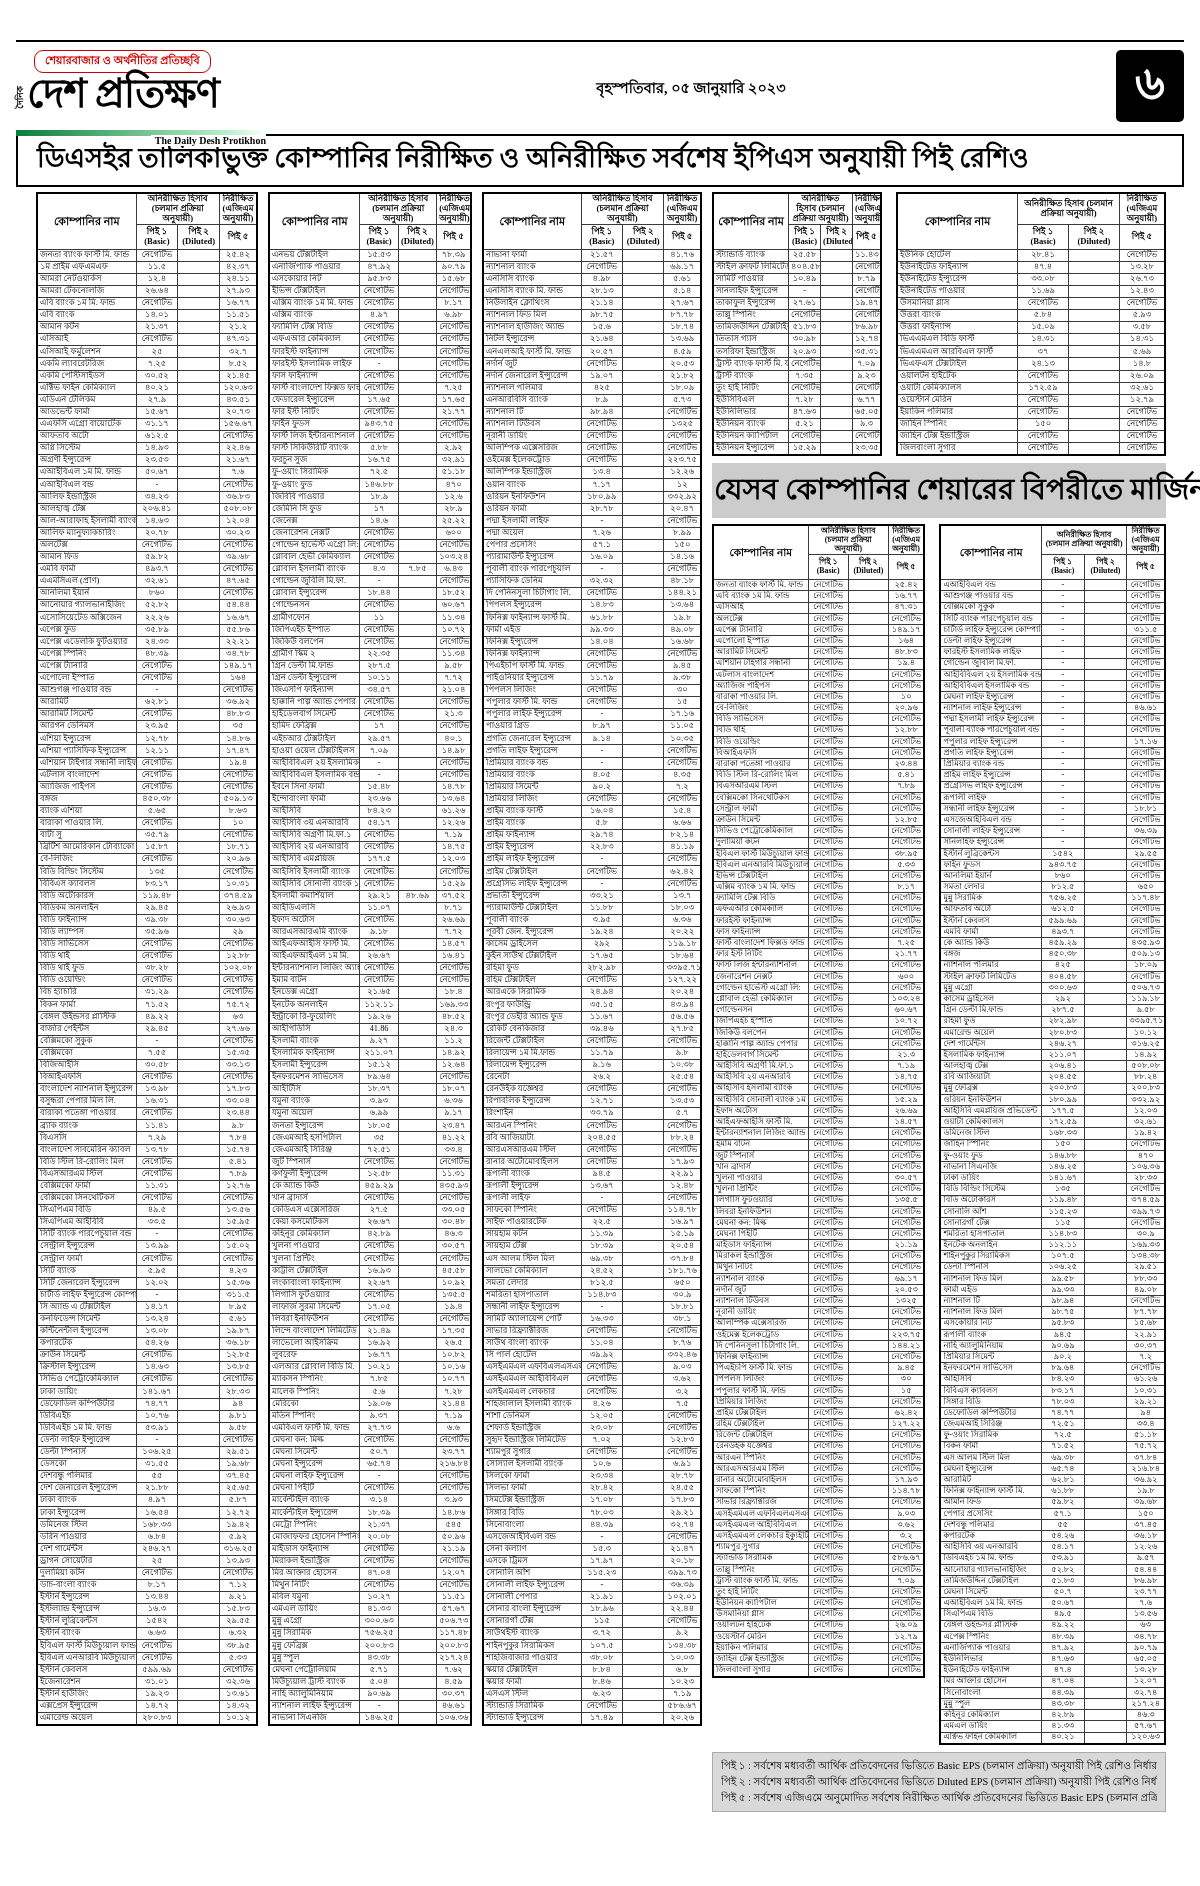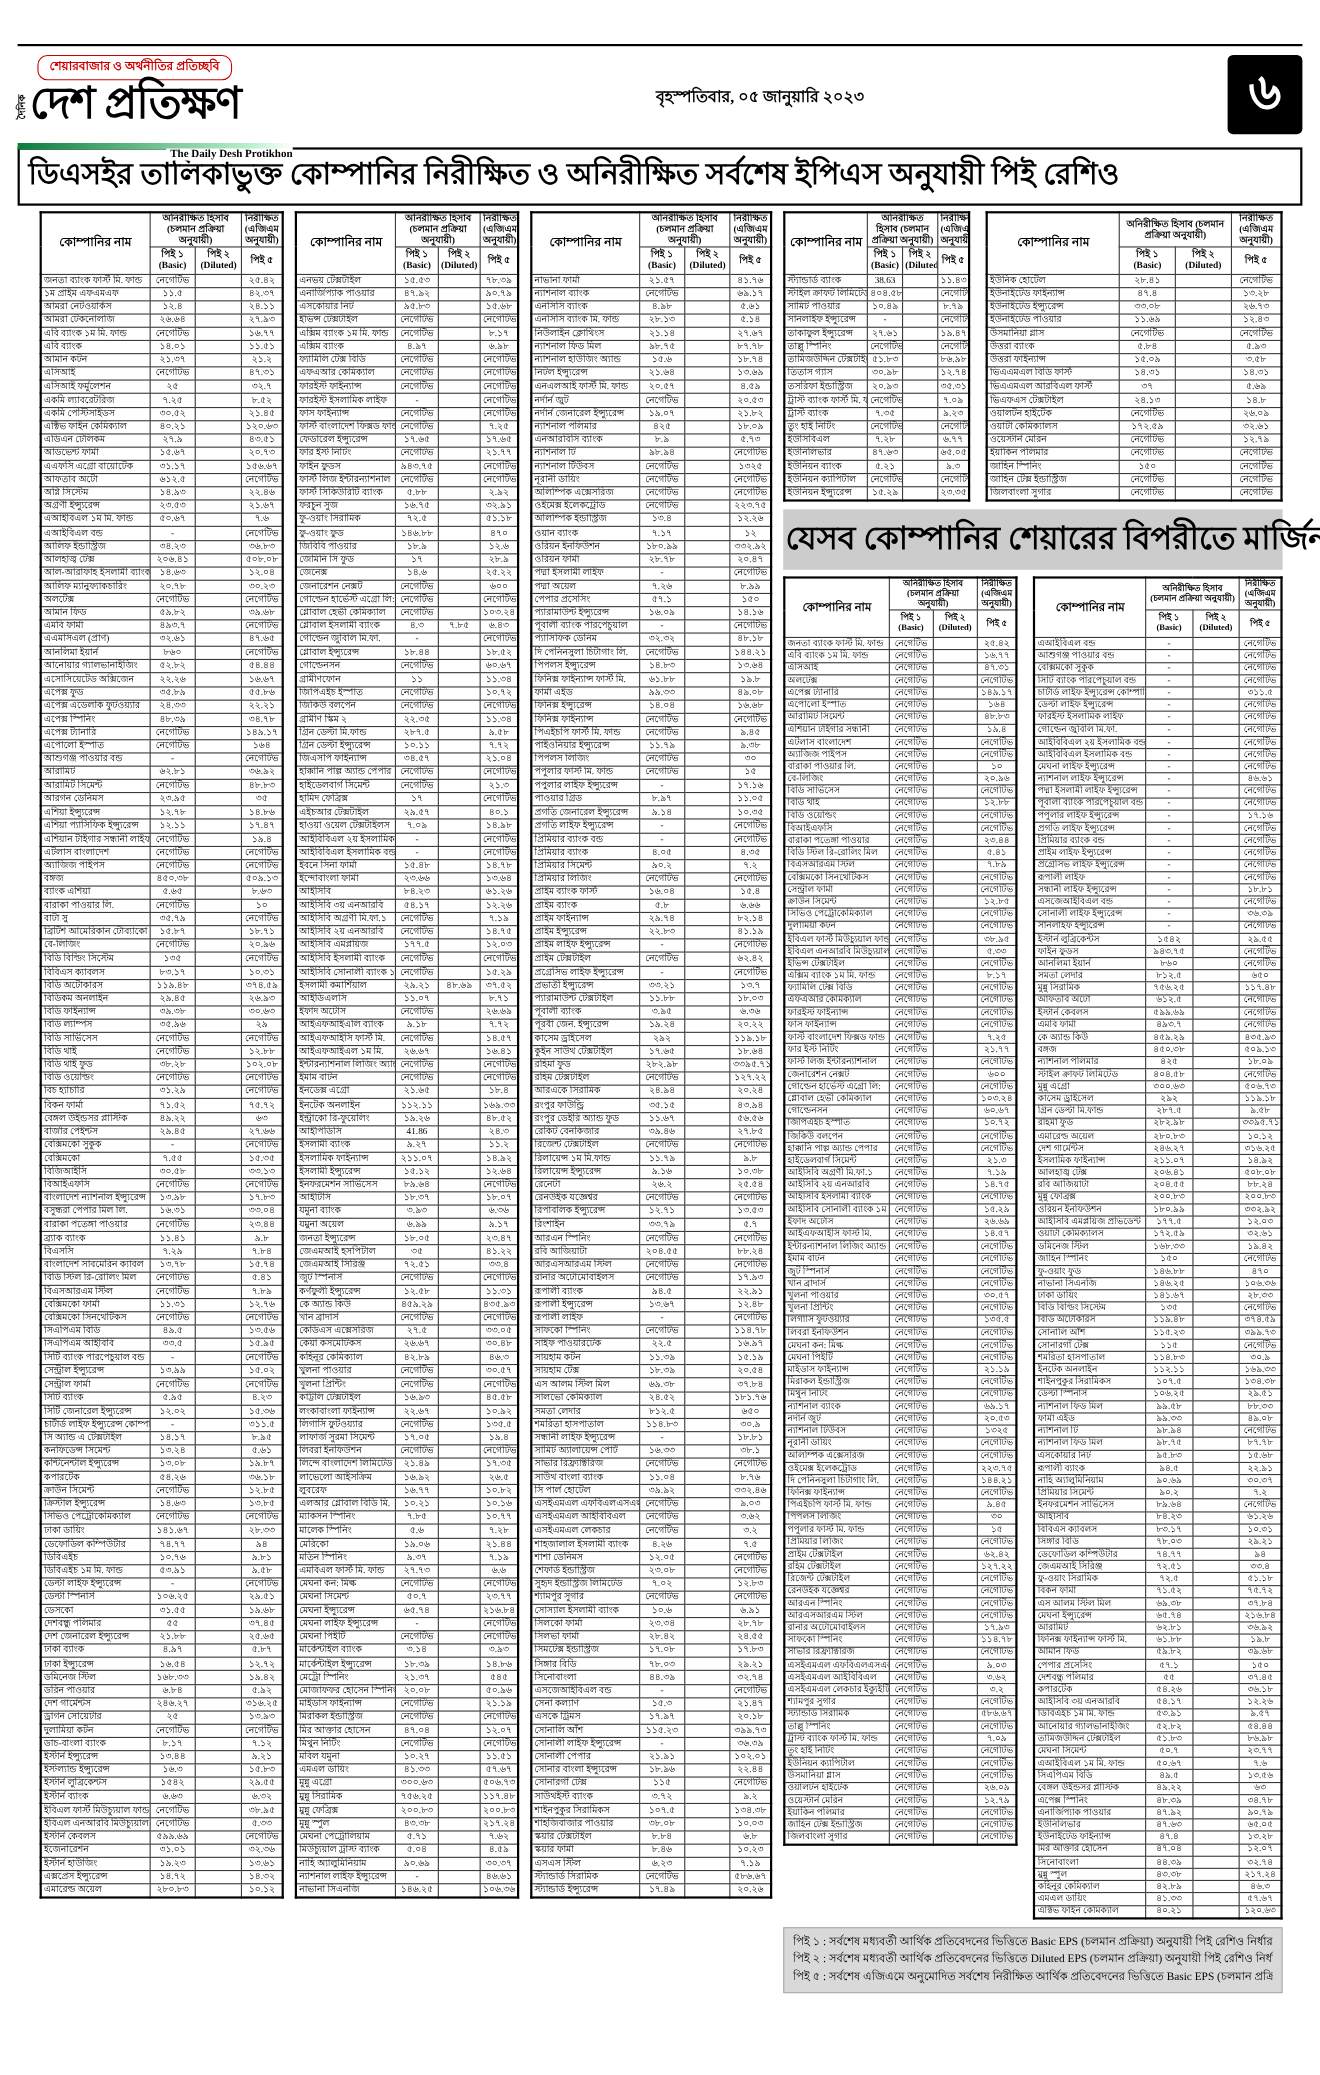--- a/index.html
+++ b/index.html
@@ -17,21 +17,21 @@
   .logo-title{font-size:40px;font-weight:bold;letter-spacing:-1px;line-height:1.05;white-space:nowrap;}
   .logo-under{height:6px;background:linear-gradient(to right,#0a7d3c,#baf0cd 85%,#fff);margin-top:15px;position:relative;}
   .logo-sub{position:absolute;right:0;top:5px;font-size:10px;font-weight:bold;background:#fff;padding-left:4px;white-space:nowrap;}
   .title-box{flex:0 0 580px;background:#c9c9c9;border:1px solid #9a9a9a;height:74px;display:flex;align-items:center;justify-content:center;}
   .title-box span{font-size:37px;font-weight:bold;white-space:nowrap;}
   .date{flex:1;align-self:center;text-align:center;font-size:14.5px;font-weight:bold;white-space:nowrap;}
   .pagebox{width:68px;height:72px;background:#000;color:#fff;border-radius:5px;
            display:flex;align-items:center;justify-content:center;font-size:46px;font-weight:bold;}
 
   
-  .subtitle{margin:6px 16px 0 16px;border:2.5px solid #000;padding:1px 6px 3px 8px;}
+  .subtitle{margin:6px 16px 0 16px;border:2.5px solid #000;padding:1px 6px 3px 19px;}
   .subtitle span{font-size:27px;font-weight:bold;white-space:nowrap;}
 
   
   main{display:flex;gap:10px;margin:5px 34px 0 36px;align-items:flex-start;}
   .colA{flex:0 0 222px;} .colB{flex:0 0 204px;} .colC{flex:0 0 220px;}
   .colD{flex:1;min-width:0;}
   .toptables{display:flex;gap:14px;align-items:flex-start;}
   .t4{flex:0 0 170px;} .t5{flex:1;}
 
   table.pe{border-collapse:collapse;width:100%;table-layout:fixed;border:2px solid #000;}
@@ -1191,21 +1191,21 @@
               <td class="num"></td>
               <td class="num">৮.৭১</td>
             </tr>
             <tr>
               <td class="nm">ইফাদ অটোস</td>
               <td class="num">নেগেটিভ</td>
               <td class="num"></td>
               <td class="num">২৬.৬৯</td>
             </tr>
             <tr>
-              <td class="nm">আইএফআইএলি ব্যাংক</td>
+              <td class="nm">আরএসআরএমি ব্যাংক</td>
               <td class="num">৯.১৮</td>
               <td class="num"></td>
               <td class="num">৭.৭২</td>
             </tr>
             <tr>
               <td class="nm">আইএফআইসি ফার্স্ট মি.</td>
               <td class="num">নেগেটিভ</td>
               <td class="num"></td>
               <td class="num">১৪.৫৭</td>
             </tr>
@@ -2372,21 +2372,21 @@
                 </tr>
               <tr class="sub">
                   <th>পিই ১ (Basic)</th>
                   <th>পিই ২ (Diluted)</th>
                   <th>পিই ৫</th>
                 </tr>
             </thead>
             <tbody>
                 <tr>
                   <td class="nm">স্ট্যান্ডার্ড ব্যাংক</td>
-                  <td class="num">38.63</td>
+                  <td class="num">২৫.৫৮</td>
                   <td class="num"></td>
                   <td class="num">১১.৪৩</td>
                 </tr>
                 <tr>
                   <td class="nm">স্টাইল ক্রাফট লিমিটেড</td>
                   <td class="num">৪০৪.৫৮</td>
                   <td class="num"></td>
                   <td class="num">নেগেটিভ</td>
                 </tr>
                 <tr>

